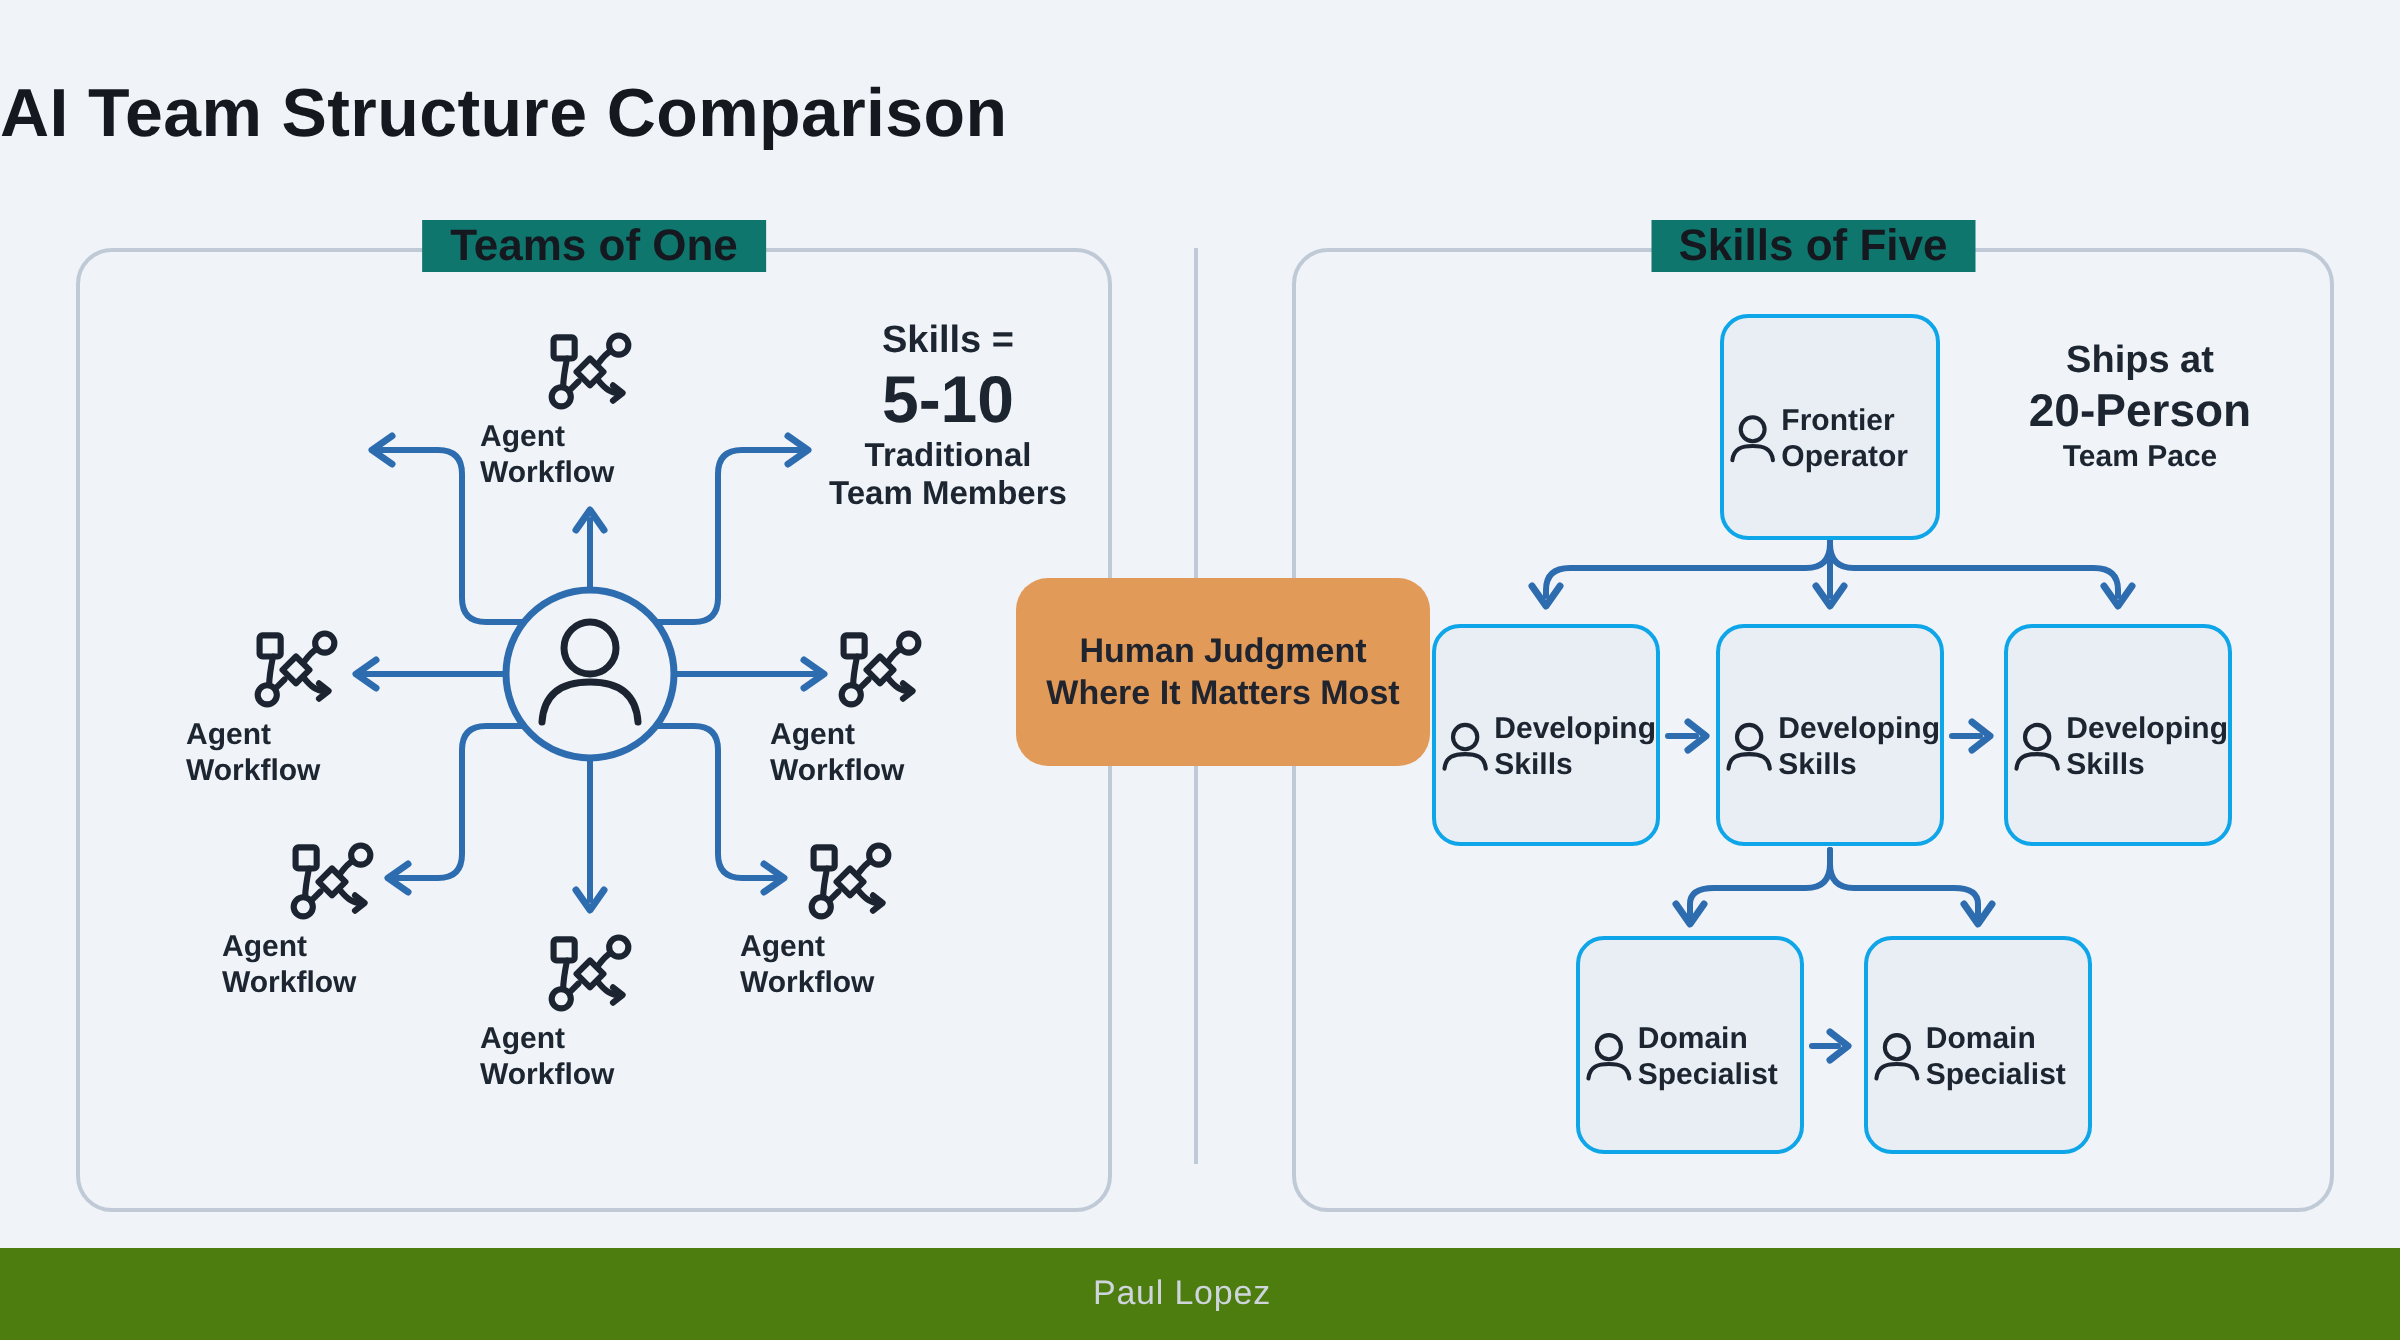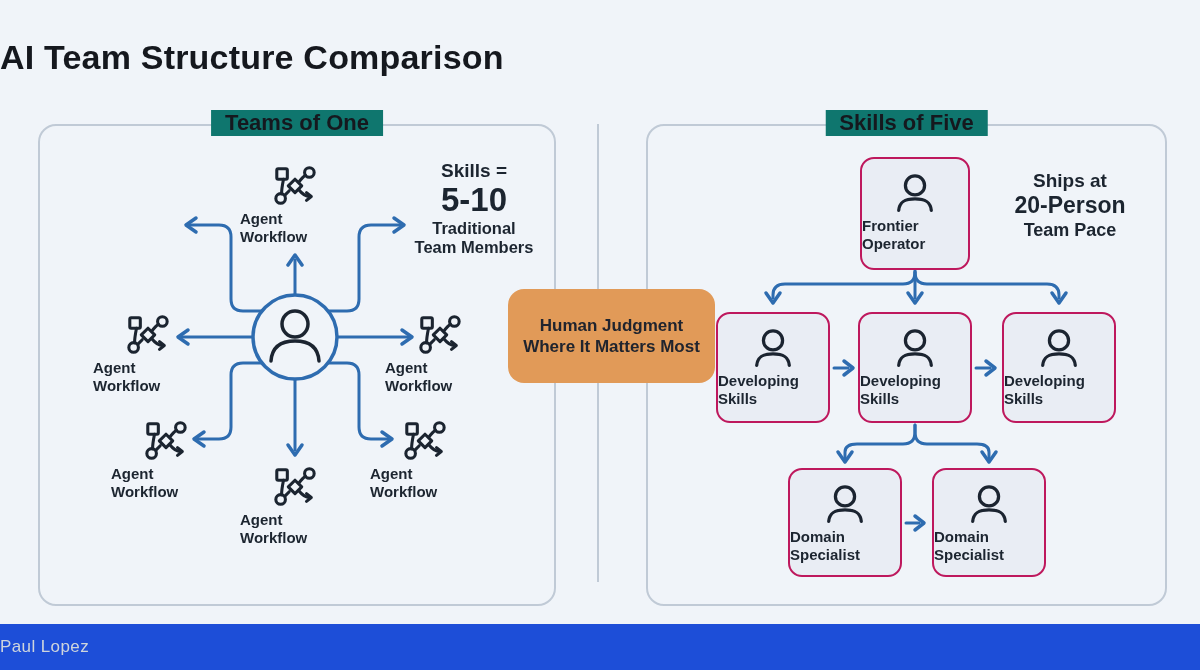--- a/index.html
+++ b/index.html
@@ -37,39 +37,39 @@
     font-size:15px;font-weight:700;line-height:1.18;text-align:left;color:#1c2530;
   }
   .wf-node .label{margin-top:3px;}
   .output-note{left:398px;top:160px;width:152px;text-align:center;z-index:2;}
   .output-note .l1{font-size:19px;font-weight:700;}
   .output-note .l2{font-size:33px;font-weight:700;line-height:1.12;}
   .output-note .l3{font-size:16.5px;font-weight:700;line-height:1.15;}
   .pace-note{left:995px;top:170px;width:150px;text-align:center;z-index:2;}
   .pace-note .l1{font-size:19px;font-weight:700;}
   .pace-note .l2{font-size:23px;font-weight:700;line-height:1.2;}
-  .pace-note .l3{font-size:18px;font-weight:700;}
+  .pace-note .l3{font-size:15px;font-weight:700;}
   
   .callout{
     left:508px;top:289px;width:207px;height:94px;z-index:3;
     background:#e19a58;border-radius:16px;
     display:flex;align-items:center;justify-content:center;text-align:center;
     font-size:17px;font-weight:700;color:#20242e;line-height:1.25;
     padding:4px 10px;box-sizing:border-box;
   }
   
   .org-box{
-    background:#e9edf4;border:2px solid #be185d;border-radius:14px;
-    display:flex;flex-direction:column;align-items:center;
+    background:#e9edf4;border:2px solid #0ea5e9;border-radius:14px;
+    display:flex;flex-direction:row;align-items:center;
     box-sizing:border-box;padding-top:12px;z-index:2;
   }
   
   .footer-bar{
-    left:0;top:624px;width:1200px;height:46px;background:#1d4ed8;z-index:4;
-    display:flex;align-items:center;justify-content:flex-start;
+    left:0;top:624px;width:1200px;height:46px;background:#4d7c0f;z-index:4;
+    display:flex;align-items:center;justify-content:center;
     padding-right:18px;box-sizing:border-box;
   }
   .footer-bar .author{font-size:17px;color:#ced5dc;letter-spacing:.4px;}
 </style>
 </head>
 <body>
 
 <svg width="0" height="0" style="position:absolute">
   <defs>
     <g id="icon-workflow" fill="none" stroke="#1b2430" stroke-width="3.2" stroke-linecap="round" stroke-linejoin="round">

